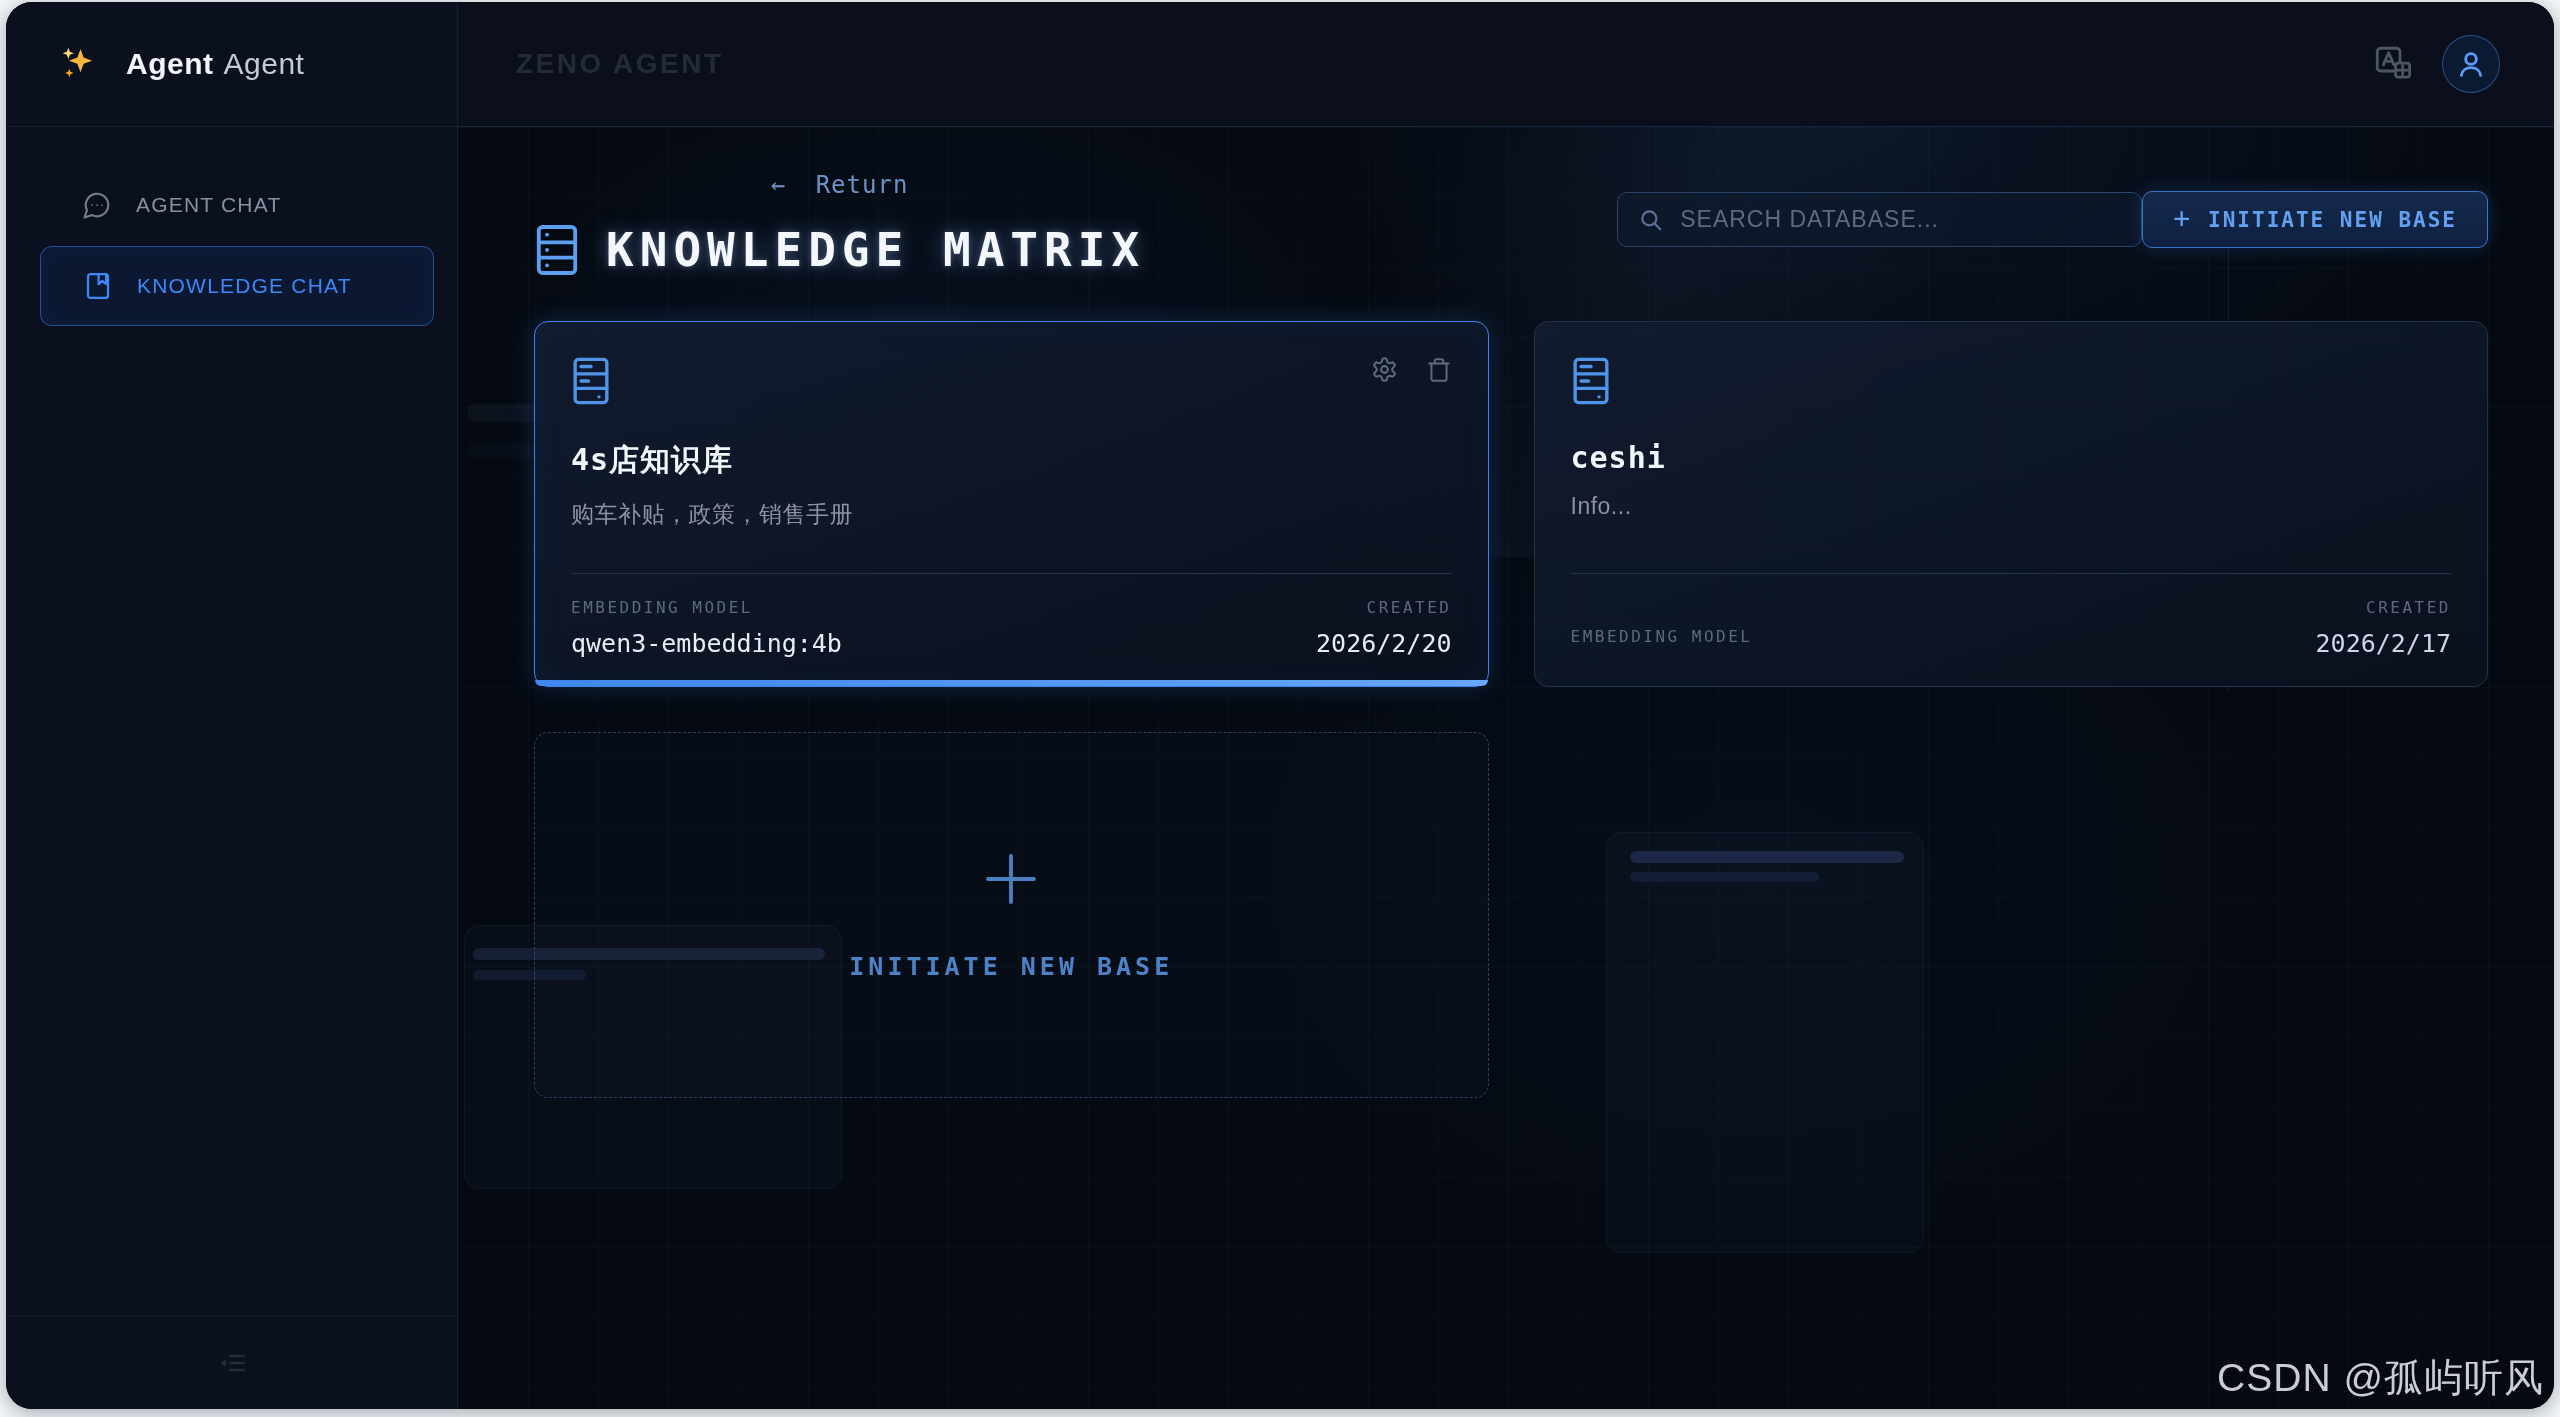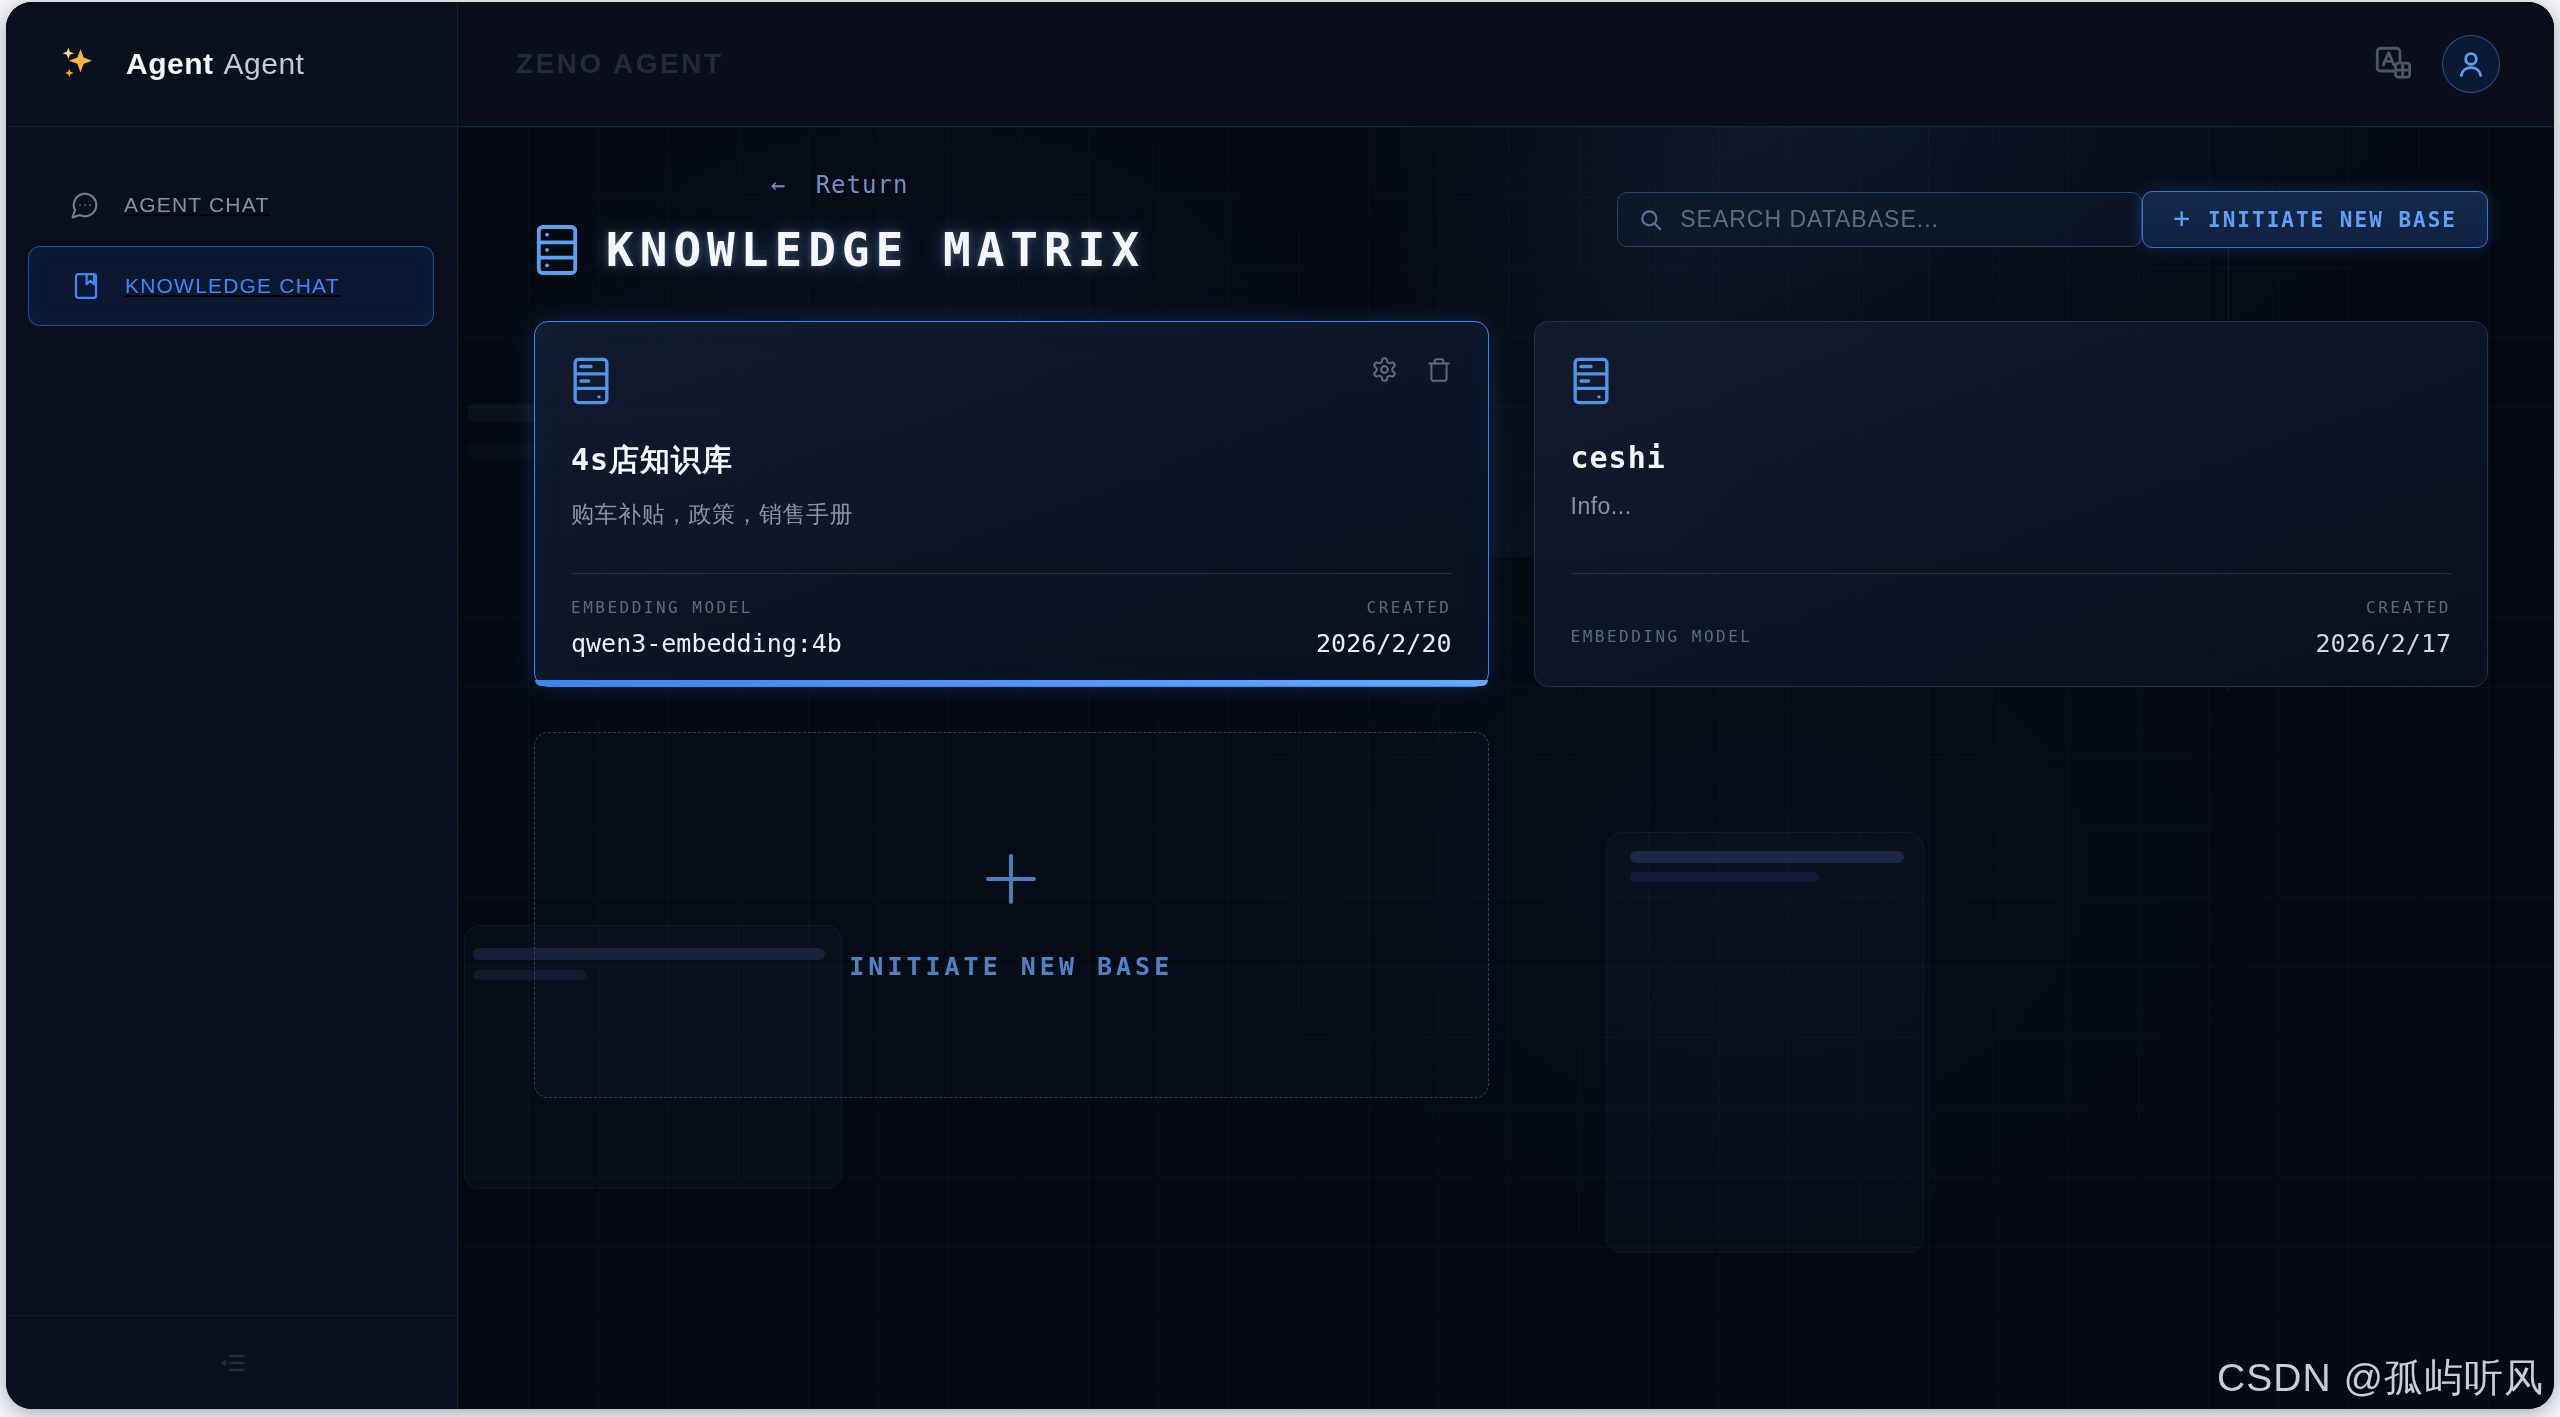--- a/index.html
+++ b/index.html
@@ -17,21 +17,21 @@
        background:#060b14;overflow:hidden;box-shadow:0 4px 20px rgba(20,30,50,.35);}
 
   
   .sidebar{position:absolute;left:0;top:0;bottom:0;width:452px;background:#0a101d;
            border-right:1px solid #16202f;z-index:5;}
   .sidebar-header{height:125px;border-bottom:1px solid #16202f;display:flex;align-items:center;
                   padding-left:52px;gap:28px;}
   .brand{font-size:30px;letter-spacing:.5px;white-space:nowrap;}
   .brand .b1{color:#f2f6fb;font-weight:700;}
   .brand .b2{color:#c2ccd8;font-weight:400;margin-left:10px;margin-top:20px;}
-  .nav{position:absolute;top:176px;left:22px;right:23px;text-decoration:underline;}
+  .nav{position:absolute;top:176px;left:34px;right:23px;}
   .nav-item{display:flex;align-items:center;gap:24px;height:54px;padding-left:42px;
             font-size:21px;letter-spacing:1.2px;color:#8791a0;border-radius:12px;cursor:pointer;}
   .nav-item.active{margin-top:14px;height:80px;color:#3e87f6;
             background:rgba(37,99,235,.10);border:1px solid rgba(59,130,246,.5);
             box-shadow:inset 0 0 22px rgba(59,130,246,.06);}
   .nav-item svg{flex:0 0 auto;}
   .sidebar-foot{position:absolute;left:0;right:0;bottom:0;height:94px;border-top:1px solid #121b2a;
                 display:flex;align-items:center;justify-content:center;color:#242d3c;}
 
   

